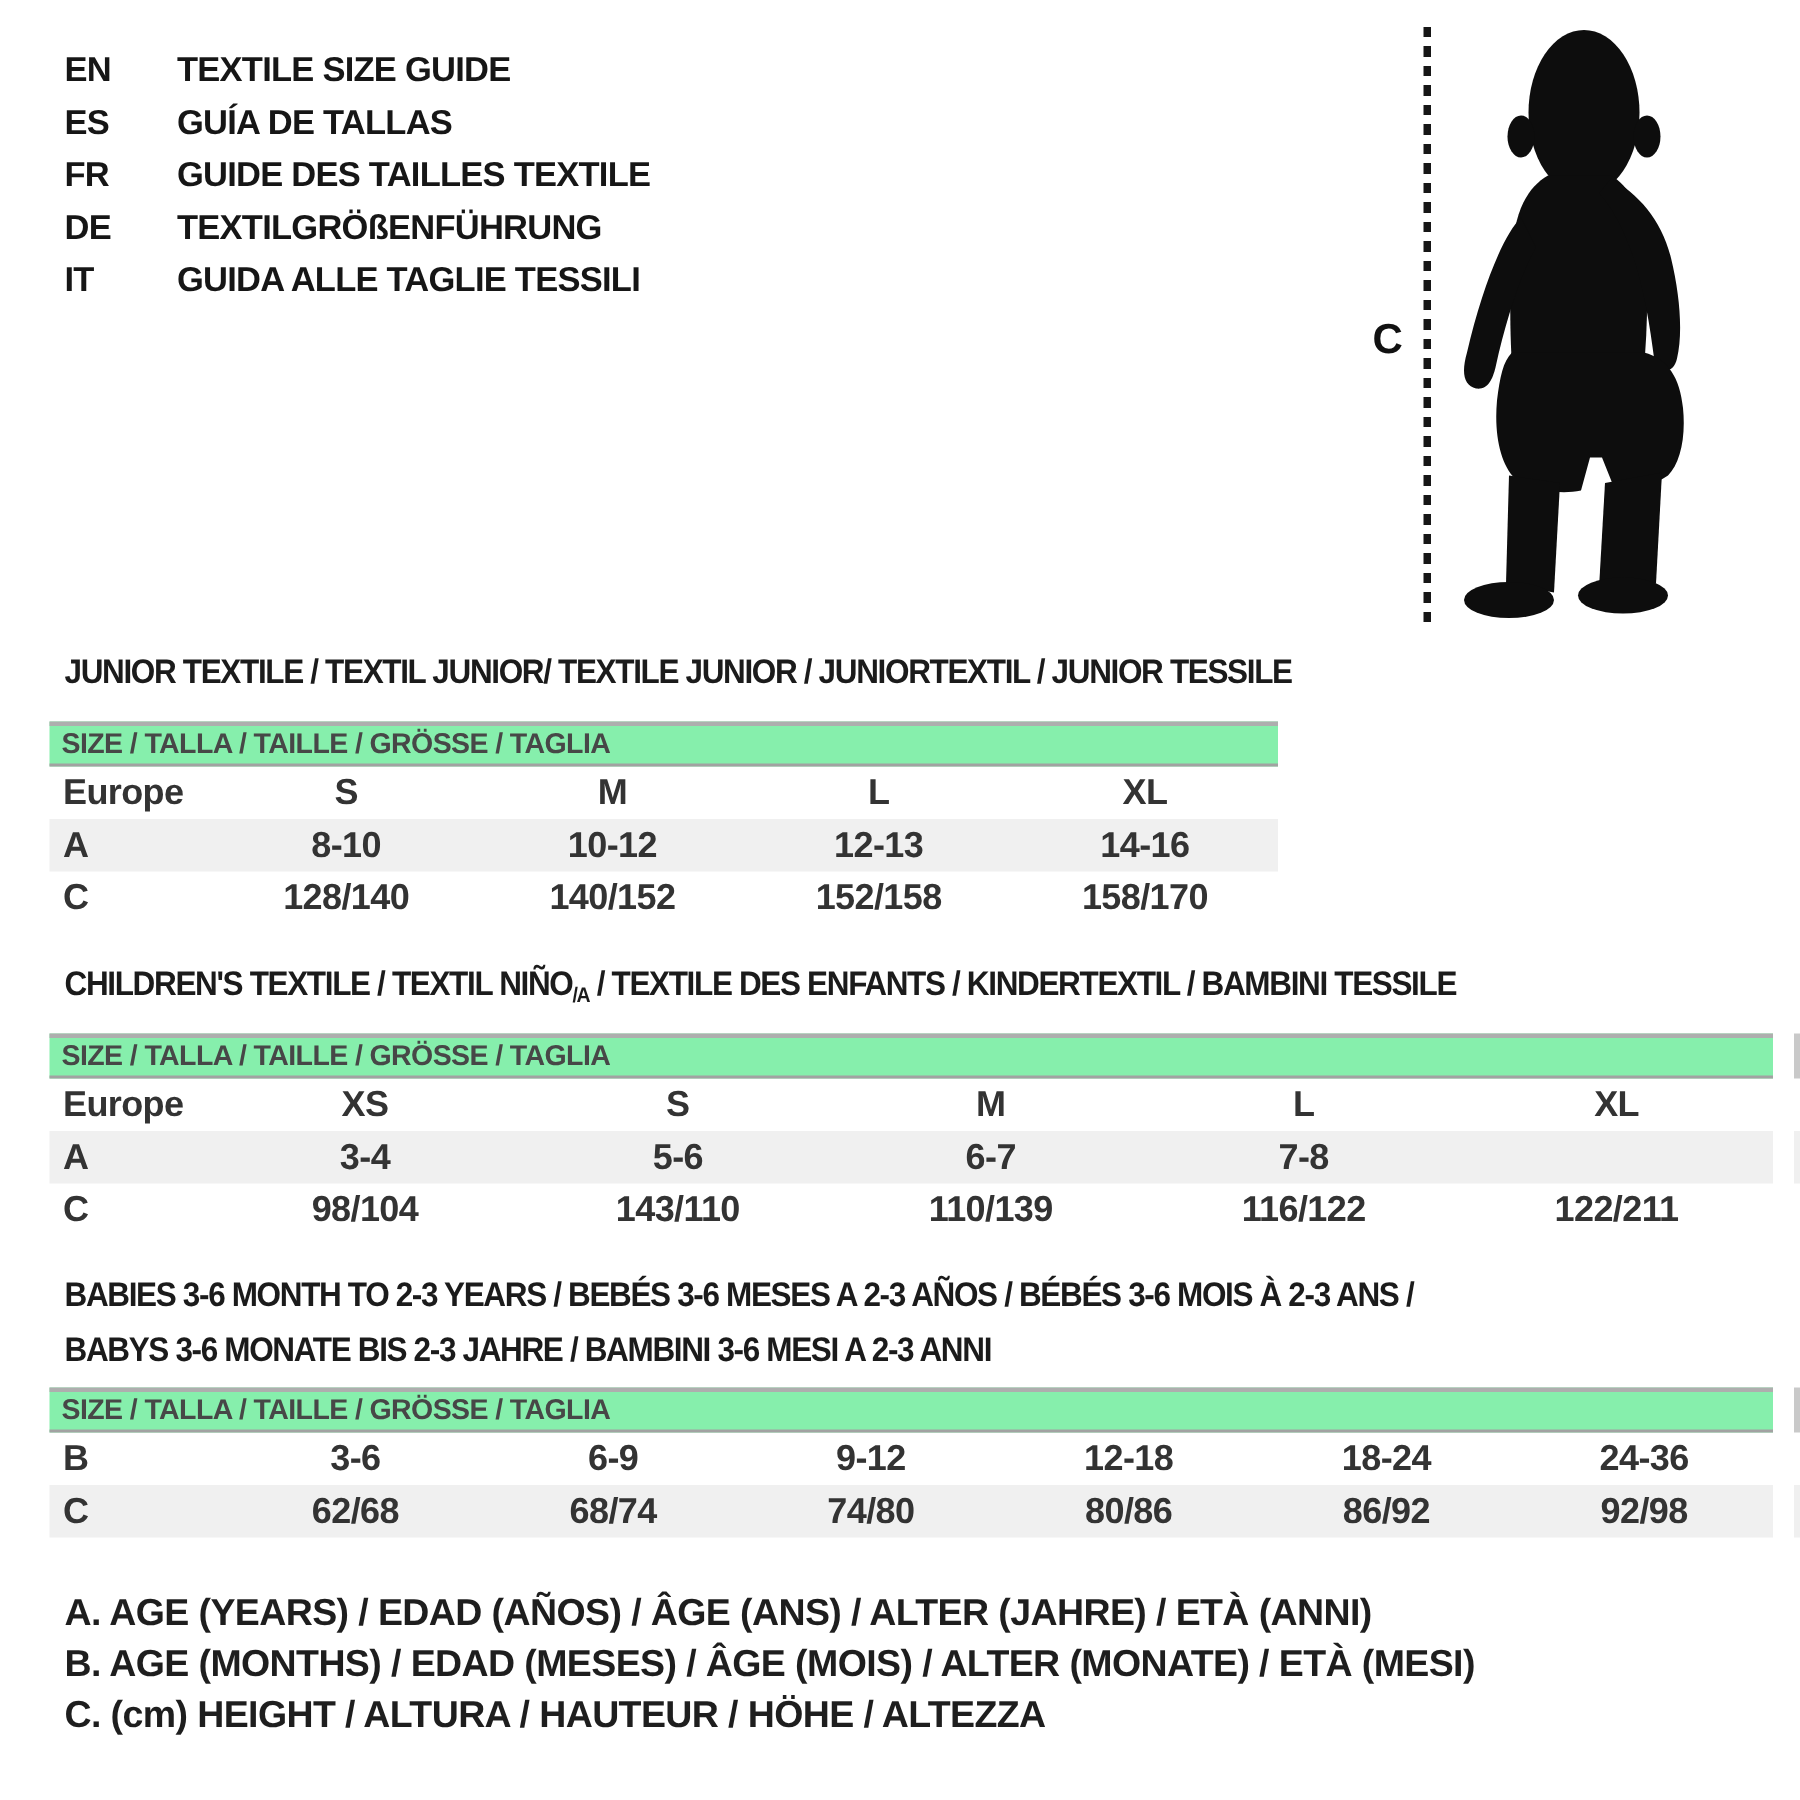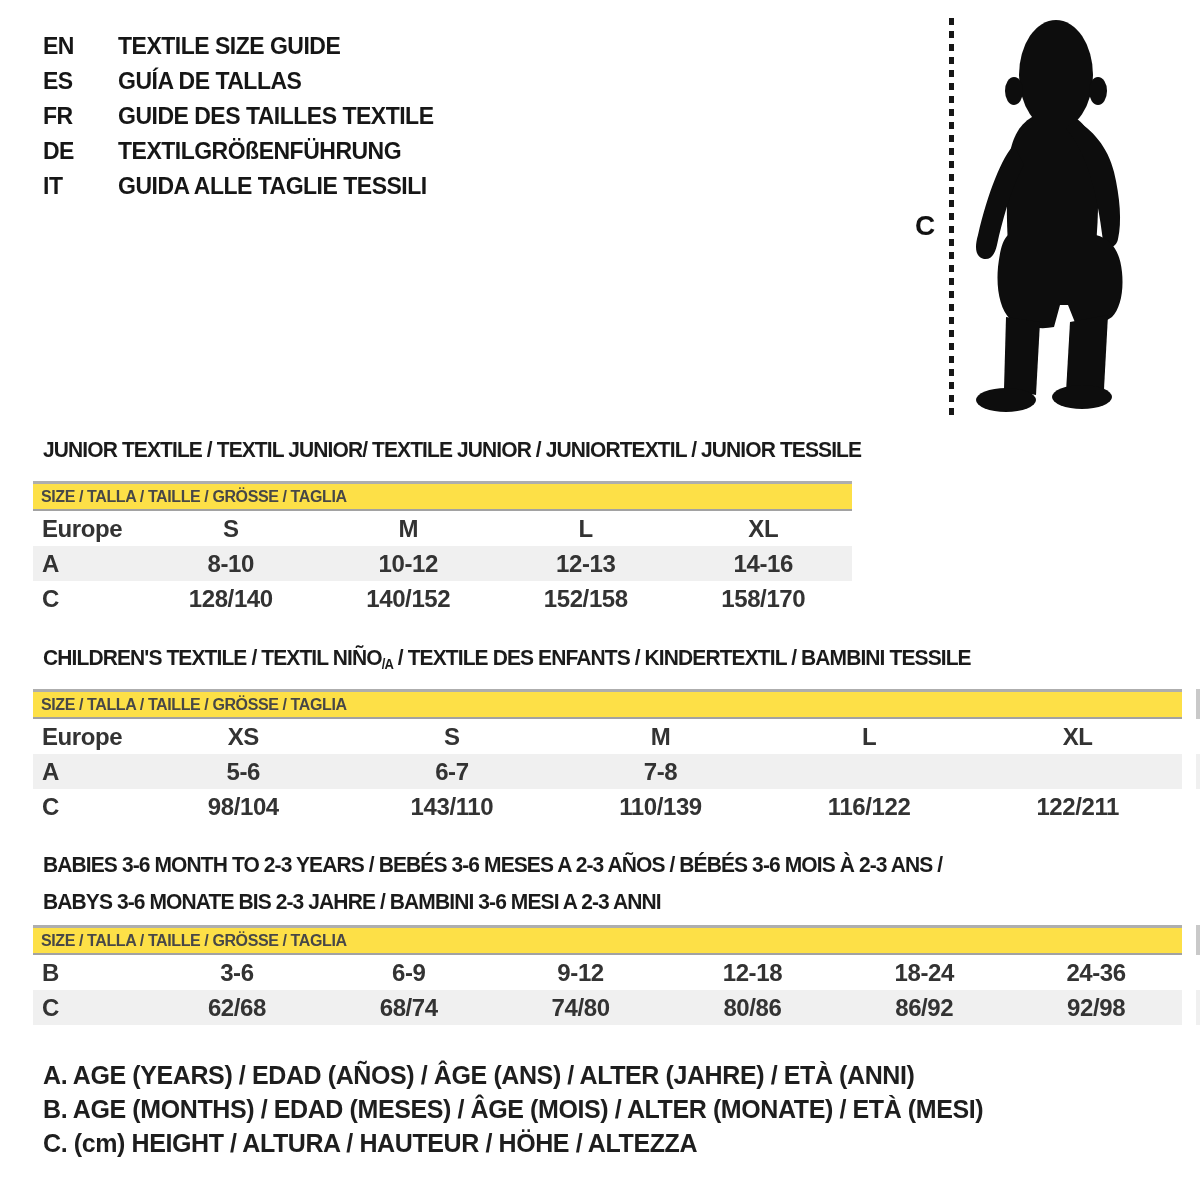--- a/index.html
+++ b/index.html
@@ -22,23 +22,23 @@
   
   .section-title{
     position:absolute;left:43px;font-size:21px;letter-spacing:-0.9px;color:#1b1b1b;
     white-space:nowrap;transform:scaleY(1.08);transform-origin:0 0;
   }
   .section-title sub{font-size:13px;vertical-align:-4px;}
   .babies-title{line-height:34px;}
   
   .size-table{position:absolute;left:33px;}
   .thead{
-    box-sizing:border-box;height:30px;line-height:25px;background:#fde047;
+    box-sizing:border-box;height:30px;line-height:25px;background:#86efac;
     border-top:3px solid #aeaeae;border-bottom:2px solid #a2a2a2;
-    padding-left:8px;font-size:16px;letter-spacing:-0.4px;color:#474747;
+    padding-left:8px;font-size:19px;letter-spacing:-0.4px;color:#474747;
   }
   .trow{display:grid;height:35px;line-height:35px;font-size:24px;letter-spacing:-0.4px;color:#333;}
   .trow.alt{background:#f0f0f0;}
   .trow .rlabel{padding-left:9px;text-align:left;}
   .trow .cell{text-align:center;}
   .t1{width:819px;}
   .t1 .trow{grid-template-columns:109px repeat(4,1fr);}
   .t2{width:1149px;}
   .t2 .trow{grid-template-columns:106px repeat(5,1fr);}
   .t3{width:1149px;}
@@ -133,20 +133,21 @@
     <div class="trow">
       <span class="rlabel">Europe</span>
       <span class="cell">XS</span>
       <span class="cell">S</span>
       <span class="cell">M</span>
       <span class="cell">L</span>
       <span class="cell">XL</span>
     </div>
     <div class="trow alt">
       <span class="rlabel">A</span>
+      <span class="cell">3-4</span>
       <span class="cell">5-6</span>
       <span class="cell">6-7</span>
       <span class="cell">7-8</span>
     </div>
     <div class="trow">
       <span class="rlabel">C</span>
       <span class="cell">98/104</span>
       <span class="cell">143/110</span>
       <span class="cell">110/139</span>
       <span class="cell">116/122</span>

